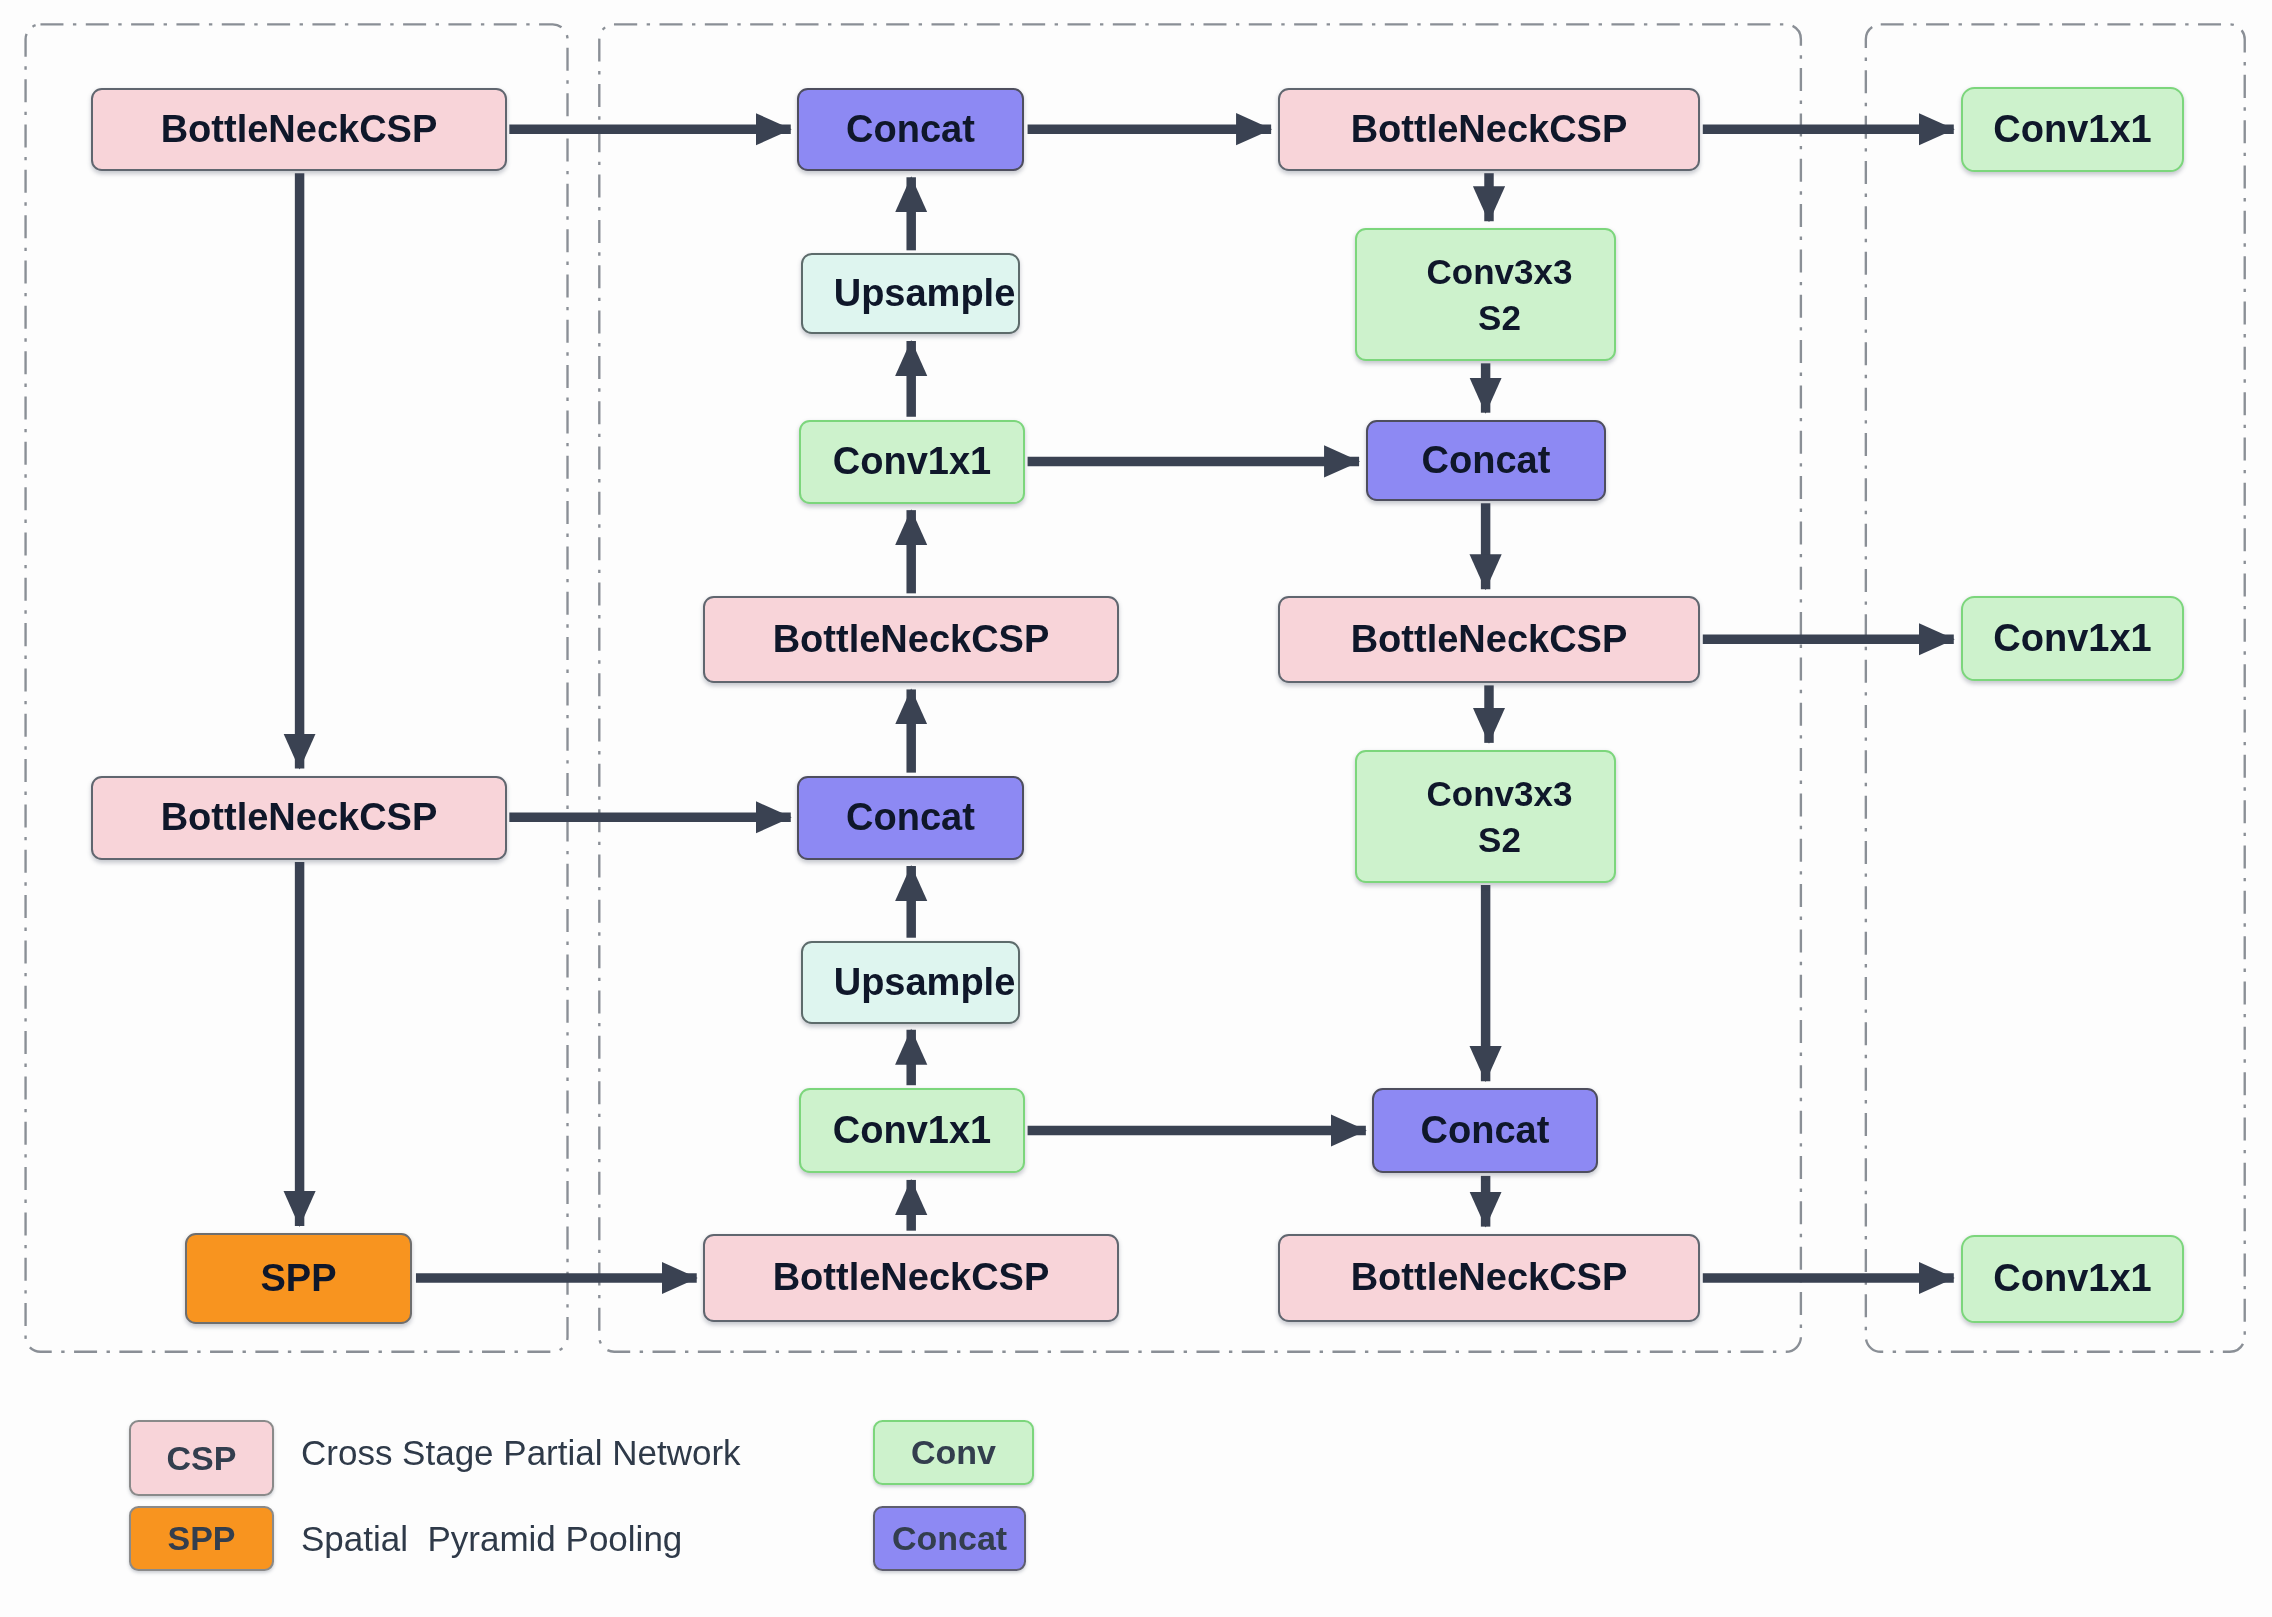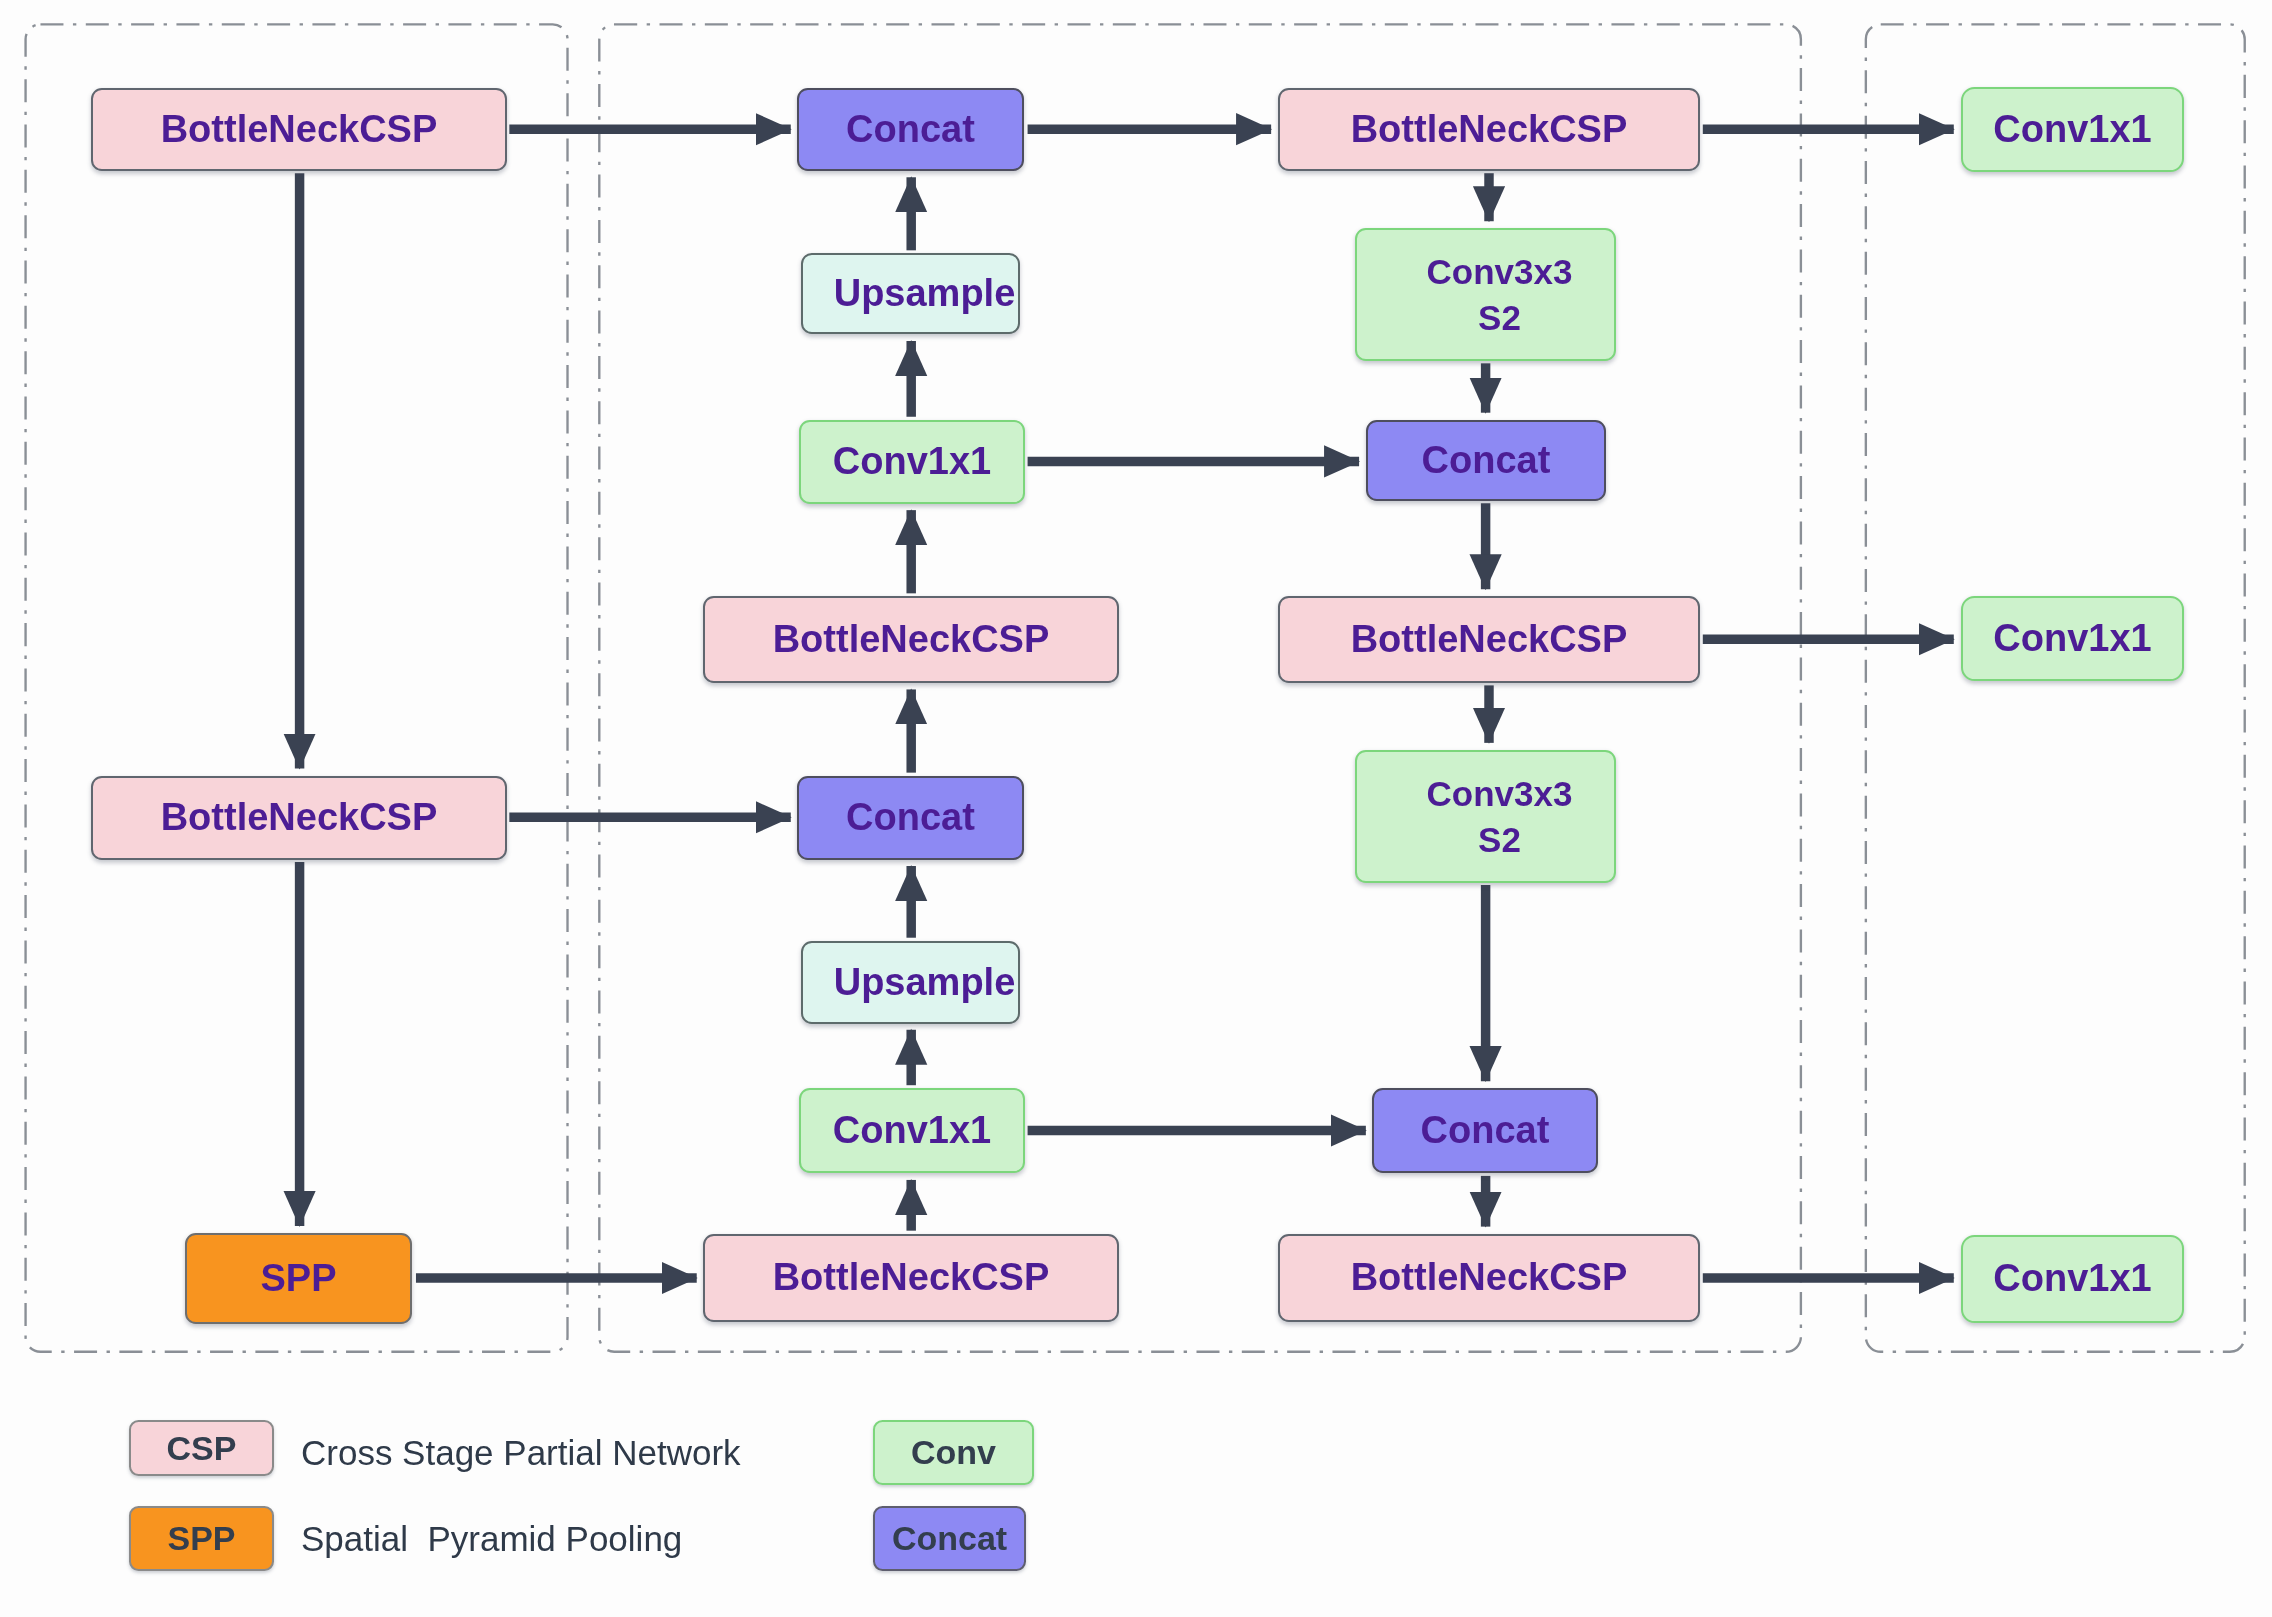--- a/index.html
+++ b/index.html
@@ -4,21 +4,21 @@
 <style>
   html,body{margin:0;padding:0;background:#fdfdfd;}
   #canvas{
     position:relative;width:2273px;height:1617px;overflow:hidden;
     font-family:"Liberation Sans",sans-serif;background:#fdfdfd;
   }
   svg.layer{position:absolute;left:0;top:0;}
   .node{
     position:absolute;display:flex;flex-direction:column;align-items:center;justify-content:center;
     box-sizing:border-box;border-radius:10.8px;border:2.7px solid #60666f;
-    font-weight:bold;font-size:38px;color:#4c1d95;text-align:left;
+    font-weight:bold;font-size:38px;color:#0f172a;text-align:left;
     box-shadow:0 2.7px 4.7px rgba(60,70,90,.28);line-height:1.2;
   }
   .csp{background:#f8d4d9;}
   .spp{background:#f8941f;border-color:#6e6e6e;}
   .concat{background:#8d89f3;border-color:#4e4e5e;}
   .upsample{background:#def5ef;border-color:#5d6b6b;padding-left:28px;}
   .conv{background:#cdf2cc;border-color:#7cd67c;}
   .two-line{font-size:35px;line-height:1.3;padding-left:28px;}
   
   .p0 {left:91px; top:88px; width:416px;height:83px;}
@@ -42,21 +42,21 @@
   .p18{left:703px;top:1234px;width:416px;height:88px;}
   .p19{left:1278px;top:1234px;width:422px;height:88px;}
   .p20{left:1961px;top:1235px;width:223px;height:88px;border-radius:13.5px;}
   
   .legend-key{
     position:absolute;display:flex;align-items:center;justify-content:center;
     box-sizing:border-box;border-radius:9.5px;border:2.7px solid #8a8a8a;
     font-weight:bold;font-size:34px;color:#333e4e;
     box-shadow:0 2px 3.4px rgba(60,70,90,.25);
   }
-  .lk-csp   {left:129px; top:1420px;width:145px;height:56px;background:#f8d4d9;}
+  .lk-csp   {left:129px; top:1420px;width:145px;height:76px;background:#f8d4d9;}
   .lk-conv  {left:873px;top:1420px;width:161px;height:65px;background:#cdf2cc;border-color:#7cd67c;}
   .lk-spp   {left:129px; top:1506px;width:145px;height:65px;background:#f8941f;border-color:#8a8a8a;}
   .lk-concat{left:873px;top:1506px;width:153px;height:65px;background:#8d89f3;border-color:#5e5e6e;}
   .legend-label{
     position:absolute;font-weight:normal;font-size:35px;color:#2f3a49;
     white-space:pre;display:flex;align-items:center;height:65px;
   }
   .ll-csp   {left:301px; top:1420px;}
   .ll-conv  {left:1121px;top:1420px;}
   .ll-spp   {left:301px; top:1506px;}

